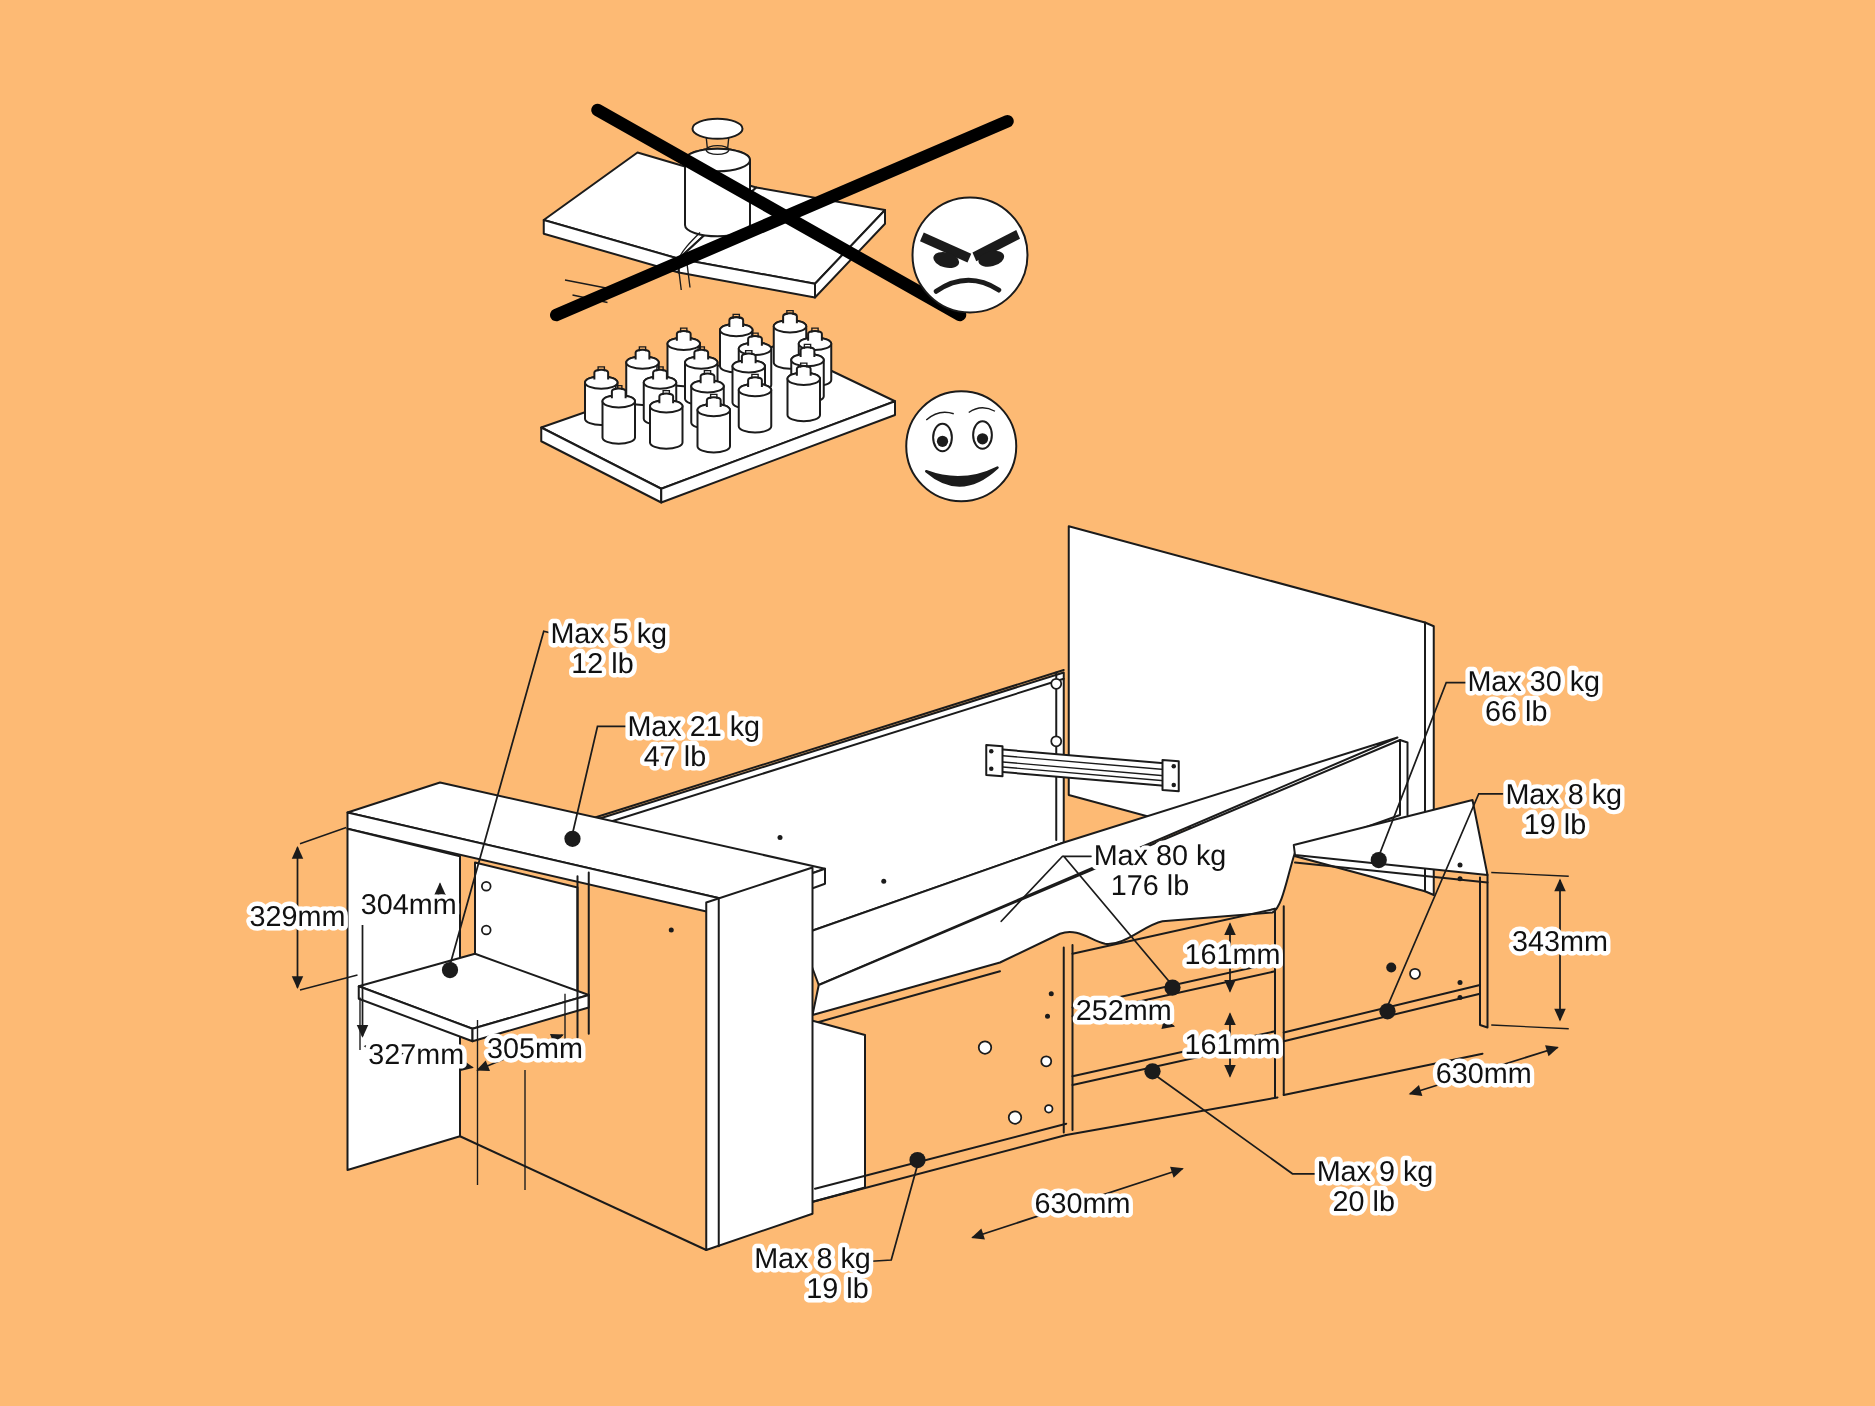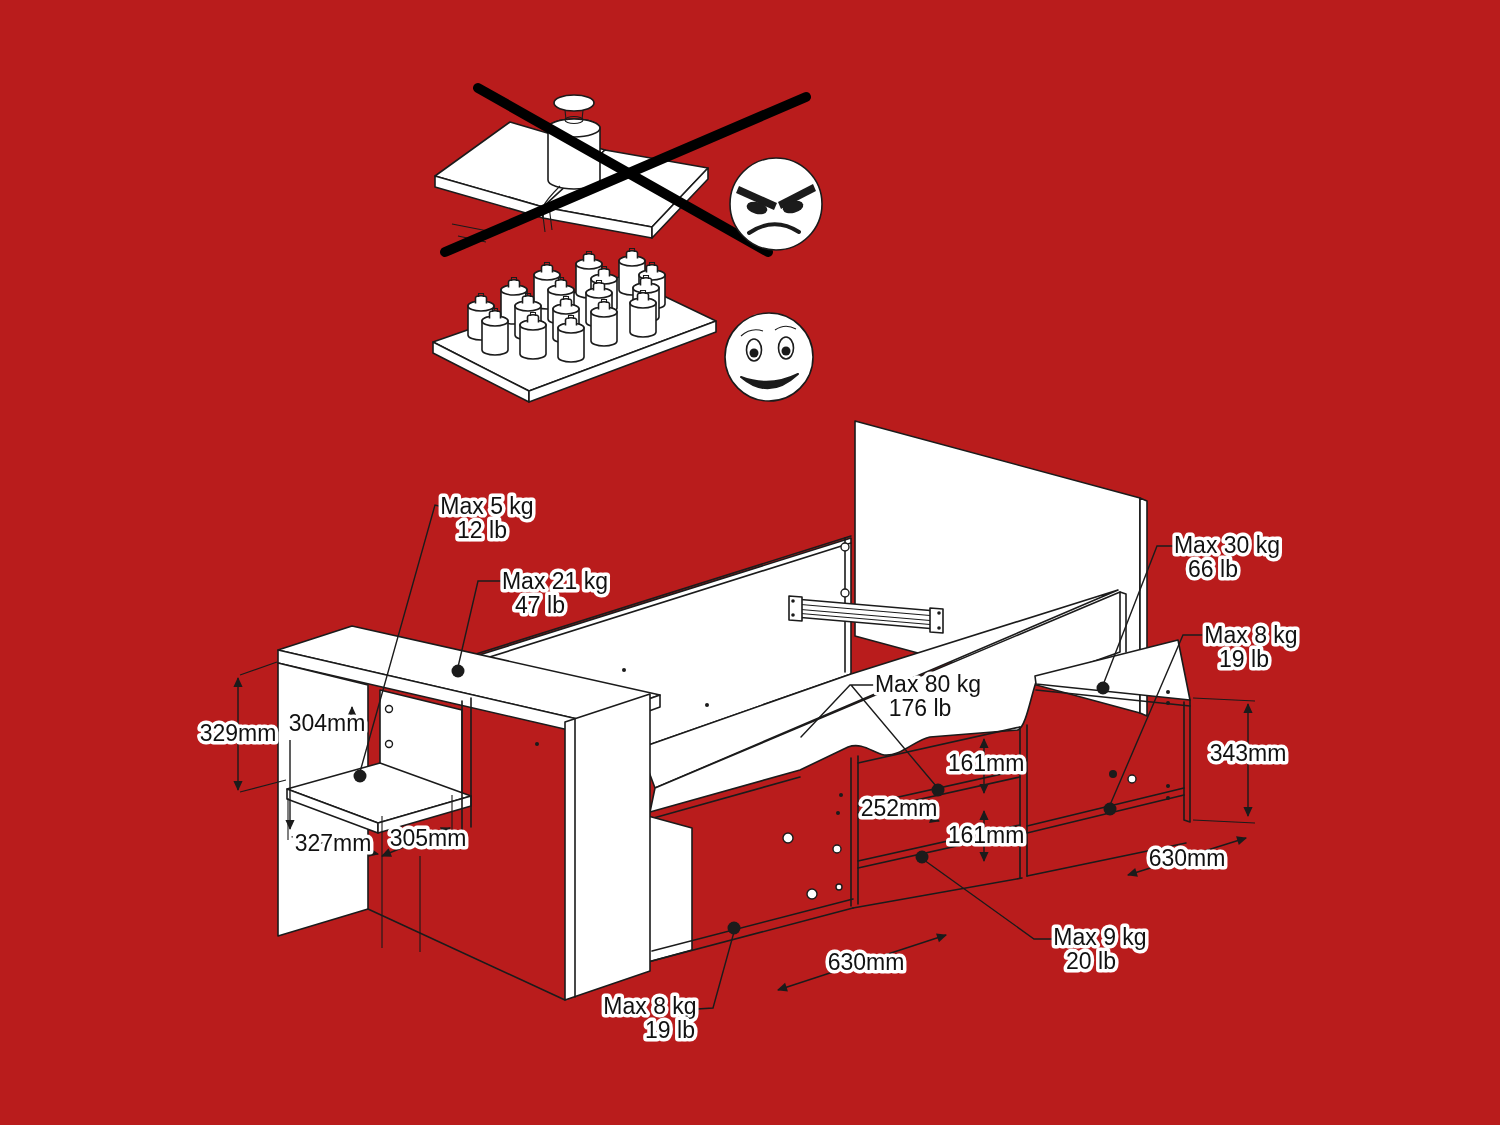--- a/index.html
+++ b/index.html
@@ -1,16 +1,16 @@
 <!DOCTYPE html>
 <html><head>
 <meta charset="utf-8">
 <style>
   html,body{margin:0;padding:0;background:#ffffff;}
-  .stage{position:relative;width:1500px;height:1125px;background:#b91c1c;overflow:hidden;
+  .stage{position:relative;width:1500px;height:1125px;background:#fdba74;overflow:hidden;
          font-family:"Liberation Sans", sans-serif;}
   svg{display:block}
   .ln{fill:none;stroke:#1b1b1b;stroke-width:1.6;stroke-linejoin:round;stroke-linecap:round;}
   .fc{fill:#ffffff;stroke:#1b1b1b;stroke-width:1.6;stroke-linejoin:round;}
   .thin{fill:none;stroke:#1b1b1b;stroke-width:1.1;}
   .leader{fill:none;stroke:#1b1b1b;stroke-width:1.4;stroke-linecap:round;}
   .dim{fill:none;stroke:#1b1b1b;stroke-width:1.4;}
   .dot{fill:#1b1b1b;stroke:none;}
   .hole{fill:#ffffff;stroke:#1b1b1b;stroke-width:1.4;}
   .screw{fill:#1b1b1b;}

